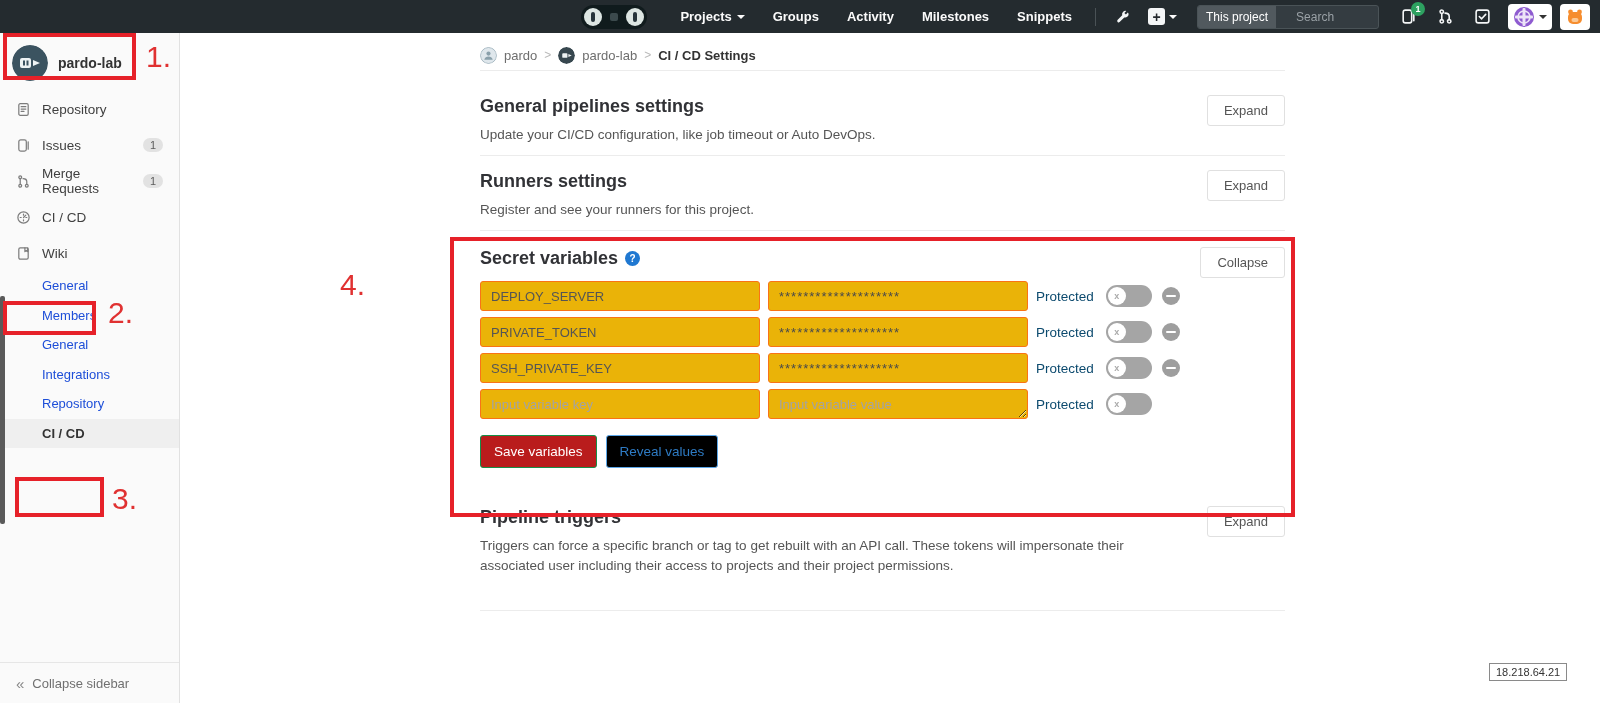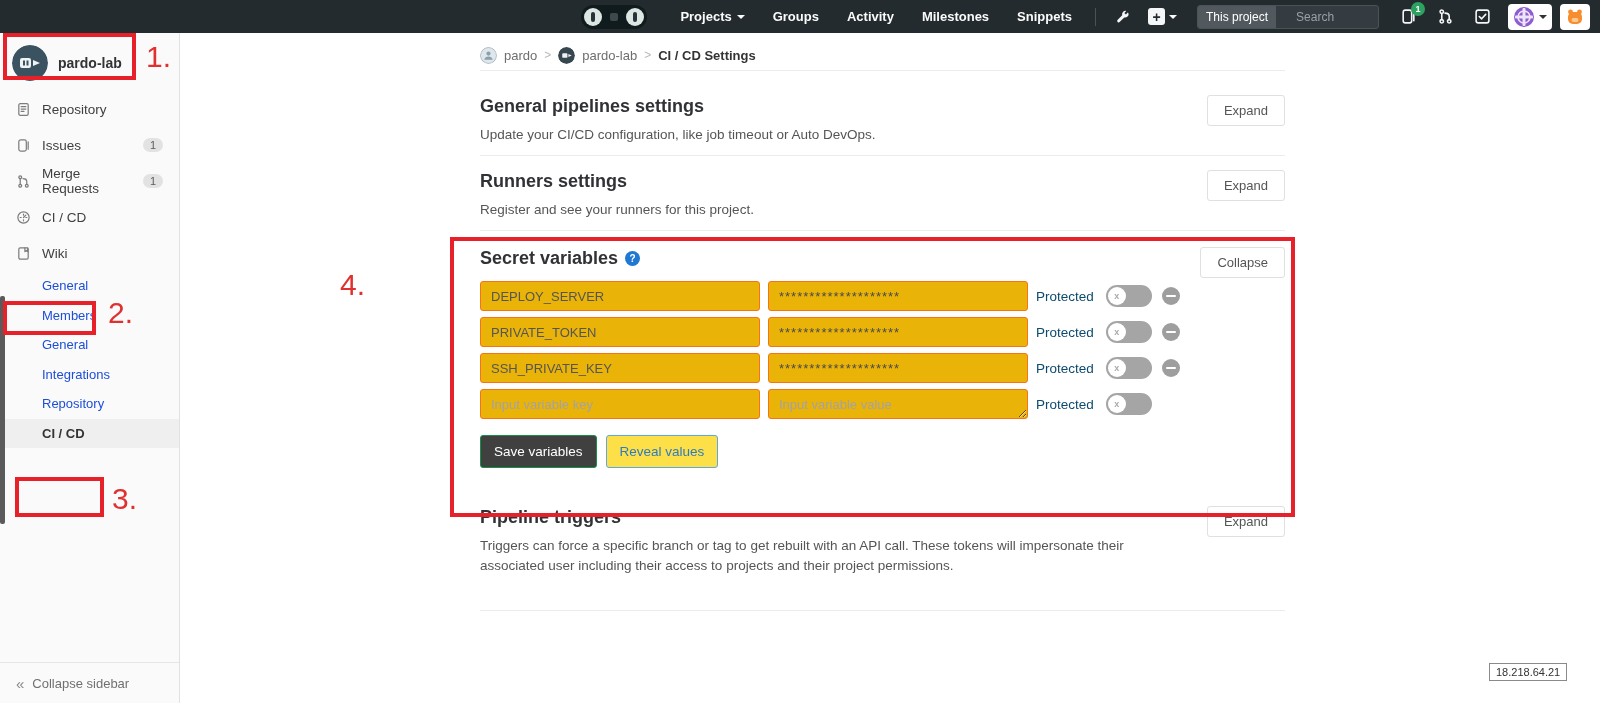--- a/index.html
+++ b/index.html
@@ -109,22 +109,22 @@
   .prot-label { font-size:13.5px; color:#0c4a6e; margin-right:12px; white-space:nowrap; }
   .toggle { width:46px; height:22px; border-radius:11px; background:#a5a5a5; position:relative; cursor:pointer; flex:0 0 46px; }
   .toggle .knob {
     position:absolute; left:2px; top:2px; width:18px; height:18px; border-radius:50%; background:#fff;
     display:flex; align-items:center; justify-content:center; font-size:9px; font-weight:700; color:#aaa;
   }
   .remove-btn { width:18px; height:18px; border-radius:50%; background:#9e9e9e; margin-left:10px; position:relative; cursor:pointer; flex:0 0 18px; }
   .remove-btn::after { content:""; position:absolute; left:4px; top:8px; width:10px; height:2px; background:#fff; border-radius:1px; }
 
   .btn-row { margin-top:16px; display:flex; gap:9px; }
-  .btn-save { background:#404040; border:1px solid #168f48; color:#fff; font-size:13.5px; padding:8px 13px; border-radius:3px; cursor:pointer; font-family:"Liberation Sans",sans-serif; }
-  .btn-reveal { background:#fde047; border:1px solid #5ca7e8; color:#2e7bc4; font-size:13.5px; padding:8px 13px; border-radius:3px; cursor:pointer; font-family:"Liberation Sans",sans-serif; }
+  .btn-save { background:#b91c1c; border:1px solid #168f48; color:#fff; font-size:13.5px; padding:8px 13px; border-radius:3px; cursor:pointer; font-family:"Liberation Sans",sans-serif; }
+  .btn-reveal { background:#000000; border:1px solid #5ca7e8; color:#2e7bc4; font-size:13.5px; padding:8px 13px; border-radius:3px; cursor:pointer; font-family:"Liberation Sans",sans-serif; }
 
   
   .ann { position:absolute; border:4px solid #e62129; z-index:40; pointer-events:none; }
   .ann-num { position:absolute; color:#e03131; font-size:30px; z-index:40; pointer-events:none; font-family:"Liberation Sans",sans-serif; }
 
   .ip-tag {
     position:absolute; left:1489px; top:663px; z-index:50; background:#fff; border:1px solid #8a8a8a;
     font-size:11px; color:#333; padding:2px 6px;
   }
 

